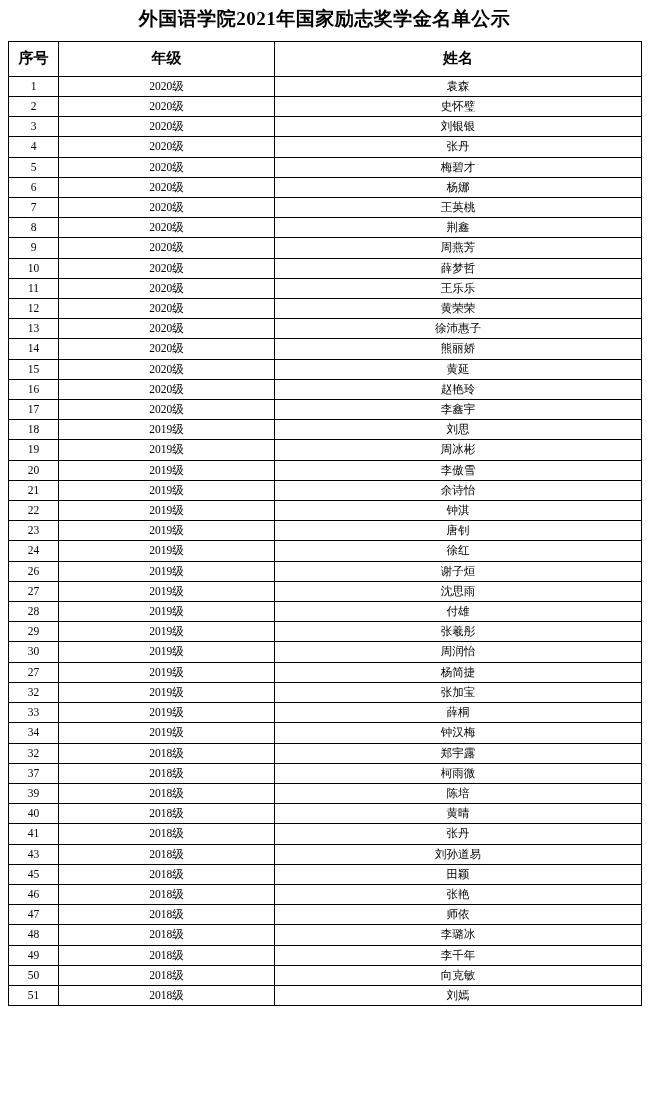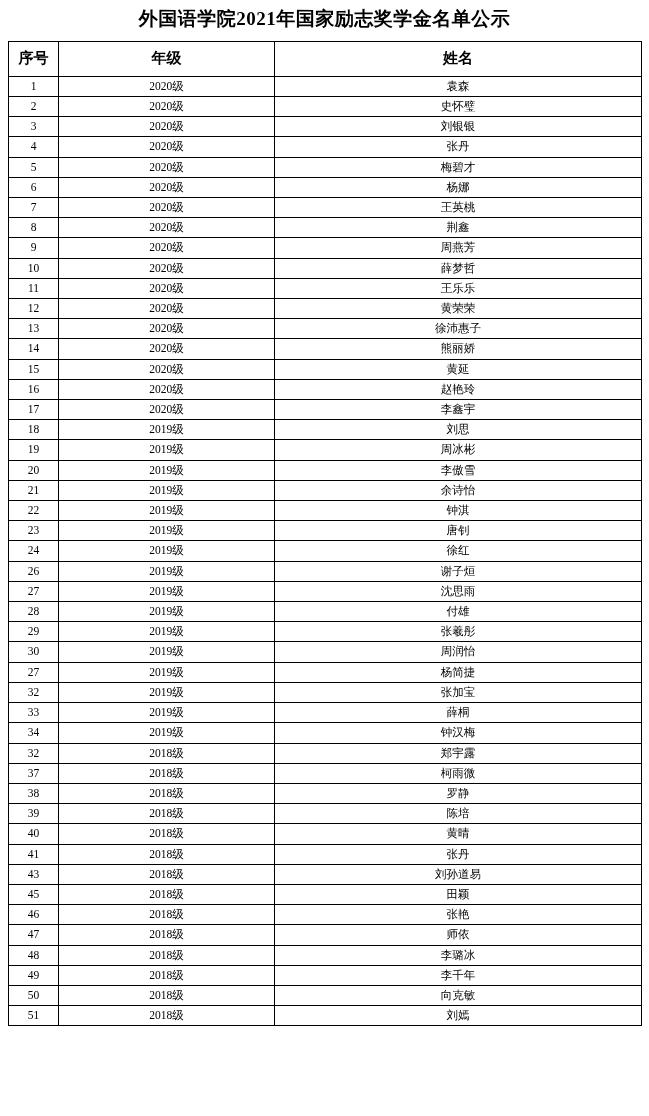--- a/index.html
+++ b/index.html
@@ -243,25 +243,20 @@
           <td>32</td>
           <td>2018级</td>
           <td>郑宇露</td>
         </tr>
         <tr>
           <td>37</td>
           <td>2018级</td>
           <td>柯雨微</td>
         </tr>
         <tr>
-          <td>38</td>
-          <td>2018级</td>
-          <td>罗静</td>
-        </tr>
-        <tr>
           <td>39</td>
           <td>2018级</td>
           <td>陈培</td>
         </tr>
         <tr>
           <td>40</td>
           <td>2018级</td>
           <td>黄晴</td>
         </tr>
         <tr>

